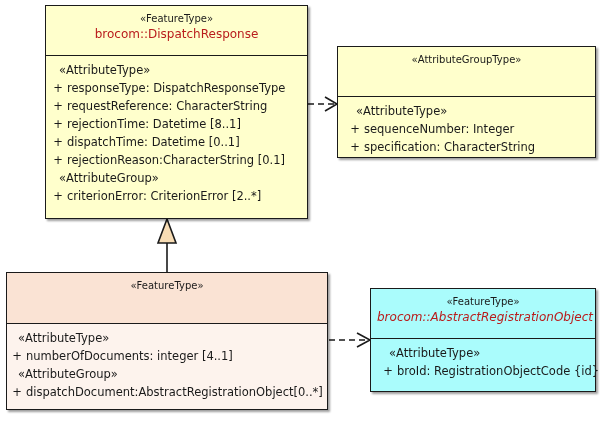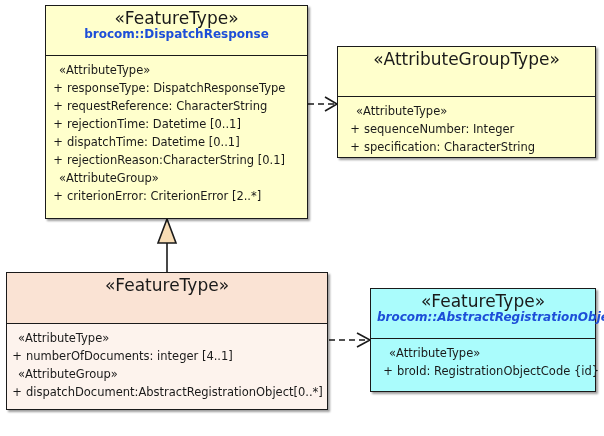--- a/index.html
+++ b/index.html
@@ -23,29 +23,29 @@
     border: 1.5px solid #1a1a1a;
     box-shadow: 2px 2px 2px rgba(0,0,0,0.38);
   }
   .uml-header {
     box-sizing: border-box;
     text-align: center;
     padding: 5px 6px 5px 6px;
     border-bottom: 1.5px solid #1a1a1a;
   }
   .stereotype {
-    font-size: 17px;
+    font-size: 10px;
     color: #1a1a1a;
     line-height: 15px;
     white-space: nowrap;
   }
   .classname {
     font-size: 12px;
-    font-weight: bold;
-    color: #1d4ed8;
+    font-weight: normal;
+    color: #b91c1c;
     line-height: 16px;
     white-space: nowrap;
   }
   .classname.abstract {
     font-style: italic;
   }
   .uml-body {
     box-sizing: border-box;
     padding: 5px 3px 23px 3px;
   }
@@ -131,21 +131,21 @@
       <div class="attr-row">
         <span class="attr-vis">+</span>
         <span class="attr-text">responseType: DispatchResponseType</span>
       </div>
       <div class="attr-row">
         <span class="attr-vis">+</span>
         <span class="attr-text">requestReference: CharacterString</span>
       </div>
       <div class="attr-row">
         <span class="attr-vis">+</span>
-        <span class="attr-text">rejectionTime: Datetime [0..1]</span>
+        <span class="attr-text">rejectionTime: Datetime [8..1]</span>
       </div>
       <div class="attr-row">
         <span class="attr-vis">+</span>
         <span class="attr-text">dispatchTime: Datetime [0..1]</span>
       </div>
       <div class="attr-row">
         <span class="attr-vis">+</span>
         <span class="attr-text">rejectionReason:CharacterString [0.1]</span>
       </div>
 

